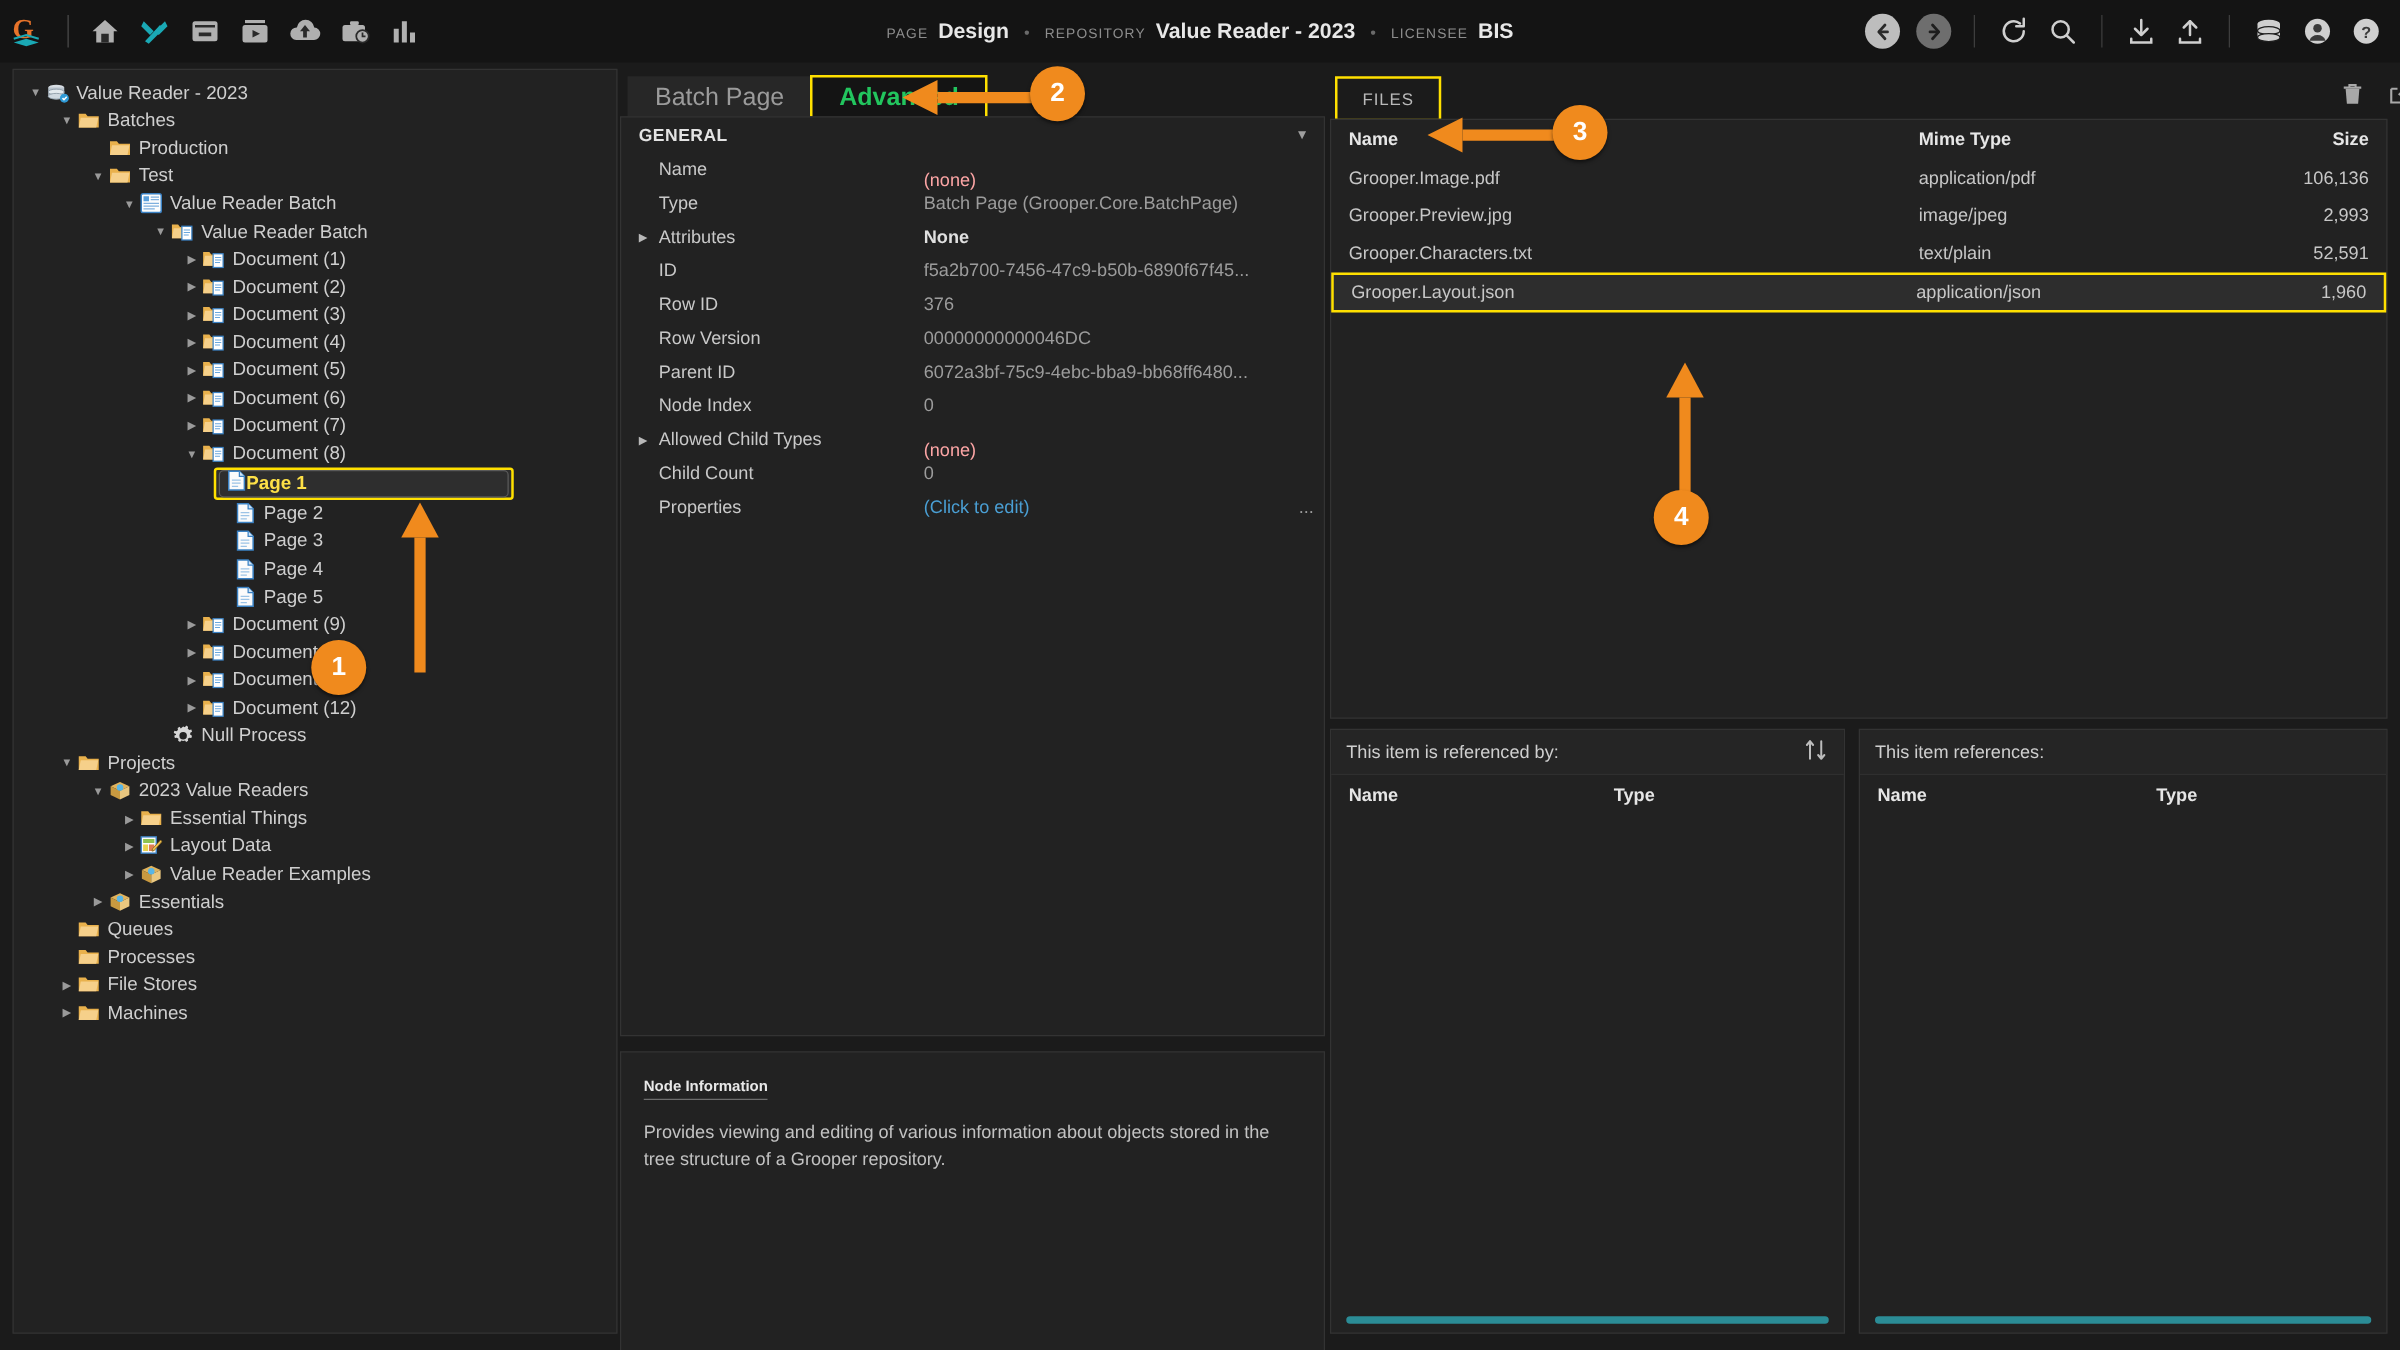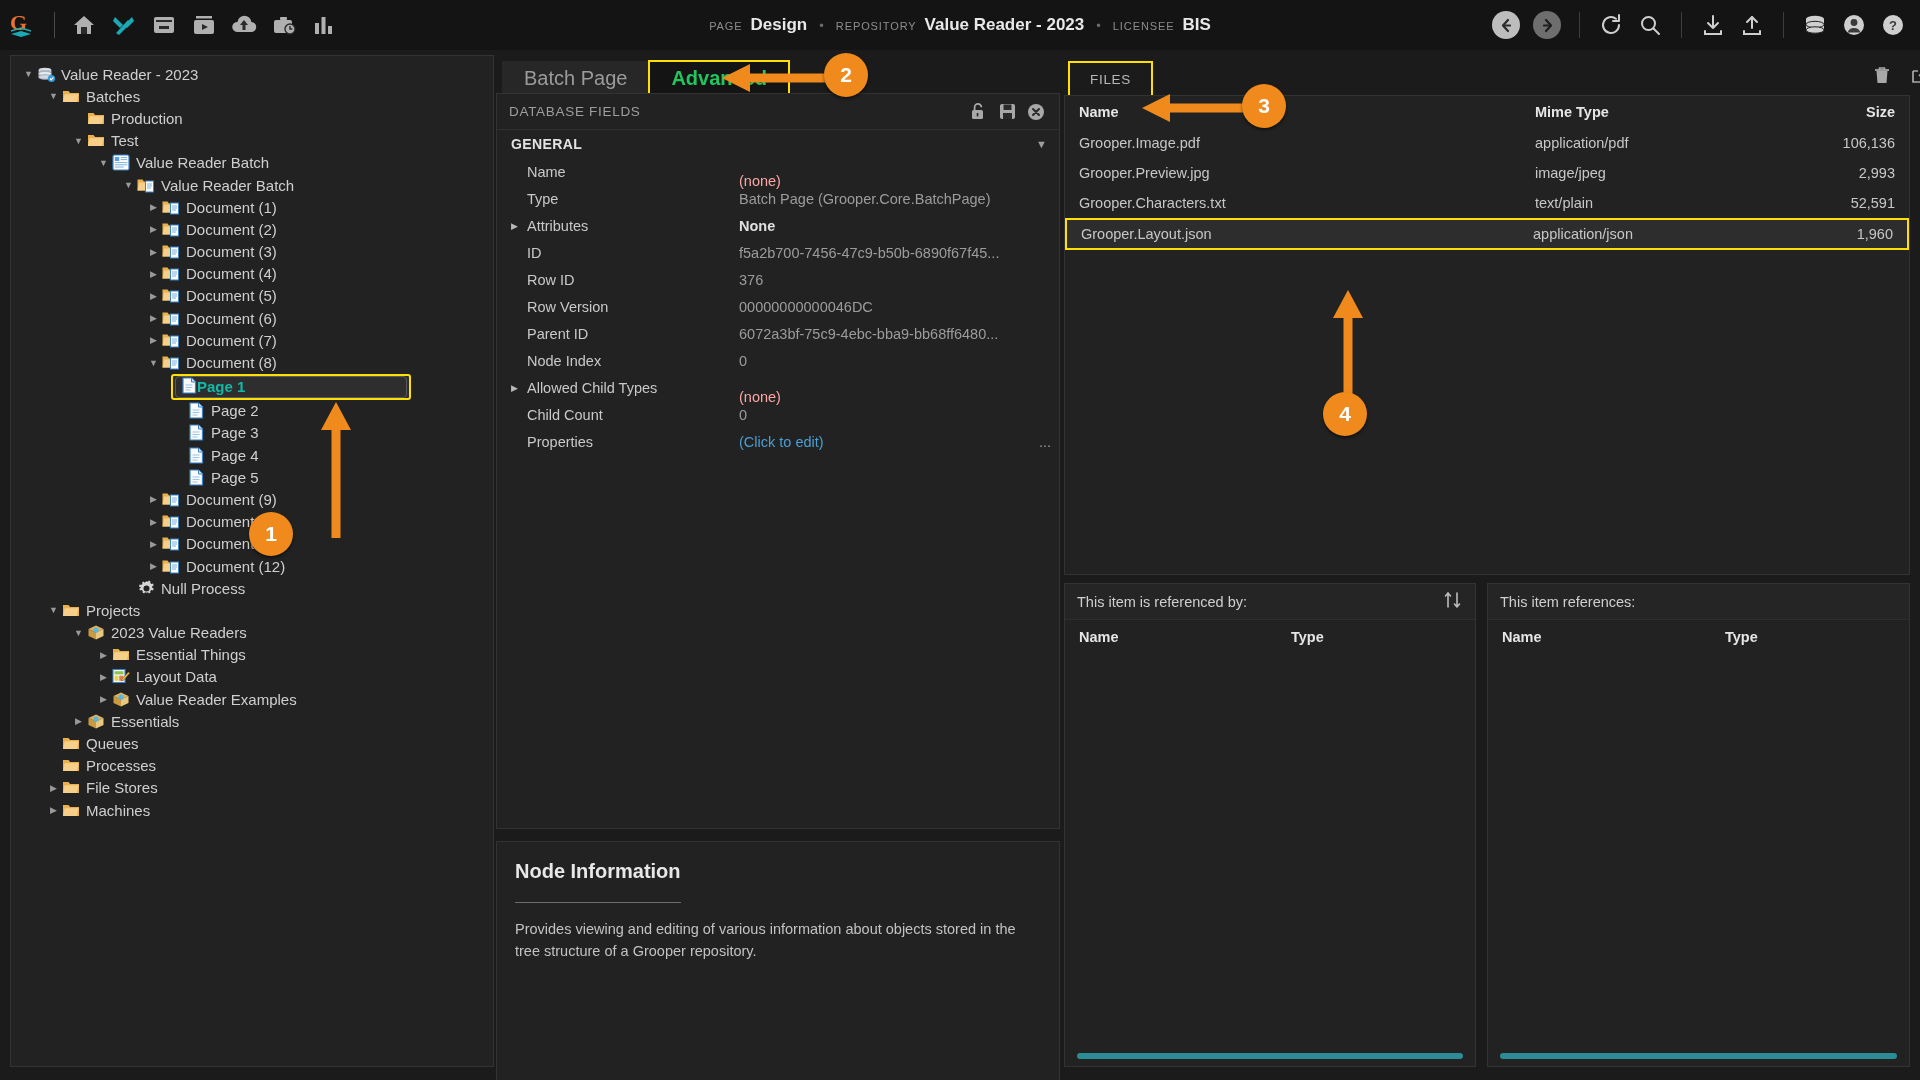--- a/index.html
+++ b/index.html
@@ -43,21 +43,21 @@
     background:#222222; border:1px solid #333; overflow:hidden;
   }
   .tnode{ display:flex; align-items:center; height:22.2px; padding-left:4px; white-space:nowrap; cursor:pointer;}
   .tnode .arr{ width:15px; text-align:center; color:#9a9a9a; font-size:9px; flex:none;}
   .tnode .ico{ width:20px; height:18px; display:flex;align-items:center;justify-content:center; flex:none; margin-right:5px;}
   .tnode .lbl{ font-size:15px; color:#cfcfcf; }
   .sel-wrap{
     border:2px solid #ffe000; border-radius:3px; background:#2e2e2e;
     margin-left:0; height:26px; display:flex; align-items:center;
   }
-  .sel-wrap .lbl{ color:#14b8a6; font-weight:bold; }
+  .sel-wrap .lbl{ color:#fde047; font-weight:bold; }
   .sel-inner{ border:1px solid #5a5a5a; border-radius:4px; height:22px; flex:1; display:flex; align-items:center; margin:0 2px;}
 
   
   .mid{
     position:absolute; left:496px; top:55px; width:564px; height:1012px;
   }
   .tabrow{ height:40px; display:flex; align-items:flex-end; gap:0; padding-left:6px;}
   .tab{
     height:34px; padding:0 22px; display:flex;align-items:center;justify-content:center;
     font-size:20px; color:#9b9b9b; background:#272727; cursor:pointer;
@@ -78,21 +78,21 @@
   .frow .fk{ width:212px; color:#c9c9c9; }
   .frow .fv{ color:#9c9c9c; flex:1; overflow:hidden; text-overflow:ellipsis; white-space:nowrap;}
   .frow .fv.bold{ color:#e0e0e0; font-weight:bold;}
   .frow .fv.dim{ color:#fca5a5;margin-top:19px;}
   .frow .fv.link{ color:#4a9fd4; }
   .frow .dots{ color:#9c9c9c; padding-right:8px;}
   .nodeinfo{
     position:absolute; left:0; top:786px; width:564px; height:281px;
     background:#222222; border:1px solid #333; padding:18px 18px;
   }
-  .nodeinfo h3{ font-size:20px; color:#e8e8e8; font-weight:bold; border-bottom:1px solid #6d6d6d; display:inline-block; padding-bottom:19px;}
+  .nodeinfo h3{ font-size:12px; color:#e8e8e8; font-weight:bold; border-bottom:1px solid #6d6d6d; display:inline-block; padding-bottom:3px;}
   .nodeinfo p{ margin-top:16px; font-size:14.5px; color:#c2c2c2; line-height:1.5; }
 
   
   .files{
     position:absolute; left:1064px; top:55px; width:916px; height:520px;
   }
   .ftabrow{ height:42px; display:flex; align-items:flex-end; padding-left:4px; }
   .ftab{ height:36px; padding:0 20px; display:flex;align-items:center; font-size:13.5px; letter-spacing:.7px; color:#b9b9b9; background:#1b1b1b; cursor:pointer;}
   .ftab.hl{ border:2px solid #ffe000; }
   .fhdr-icons{ position:absolute; right:10px; top:8px; display:flex; gap:14px;}
@@ -662,44 +662,20 @@
     </div>
 </div>
 
 <div class="mid">
   <div class="tabrow">
     <div class="tab">Batch Page</div>
     <div class="tab active hl">Advanced</div>
   </div>
 
   <div class="midbody">
-    <div class="dbhdr">
-      <span class="t">DATABASE FIELDS</span>
-      <span class="sp"></span>
-      <span class="hic">
-        <svg width="17" height="19" viewBox="0 0 17 19">
-            <path d="M4.6 8 V5.2 a3.4 3.4 0 0 1 6.8 0" stroke="#a8a8a8" stroke-width="1.8" fill="none"></path>
-            <rect x="2" y="8" width="11" height="9" rx="1.5" fill="#a8a8a8"></rect>
-            <rect x="6.7" y="11" width="1.7" height="3.4" fill="#2a2a2a"></rect>
-          </svg>
-      </span>
-      <span class="hic">
-        <svg width="17" height="17" viewBox="0 0 17 17">
-            <rect x="1" y="1" width="15" height="15" rx="2" fill="#a8a8a8"></rect>
-            <rect x="4.5" y="1.5" width="8" height="5.5" fill="#2a2a2a"></rect>
-            <rect x="4" y="10" width="9" height="6" fill="#2a2a2a"></rect>
-          </svg>
-      </span>
-      <span class="hic">
-        <svg width="18" height="18" viewBox="0 0 18 18">
-            <circle cx="9" cy="9" r="8" fill="#a8a8a8"></circle>
-            <path d="M6 6 L12 12 M12 6 L6 12" stroke="#2a2a2a" stroke-width="2" stroke-linecap="round"></path>
-          </svg>
-      </span>
-    </div>
 
     <div class="grp">
       <span class="gt">GENERAL</span>
       <span class="sp"></span>
       <span class="chev">▼</span>
     </div>
 
     <div id="fields-root">
         <div class="frow">
           <span class="fa"></span>

